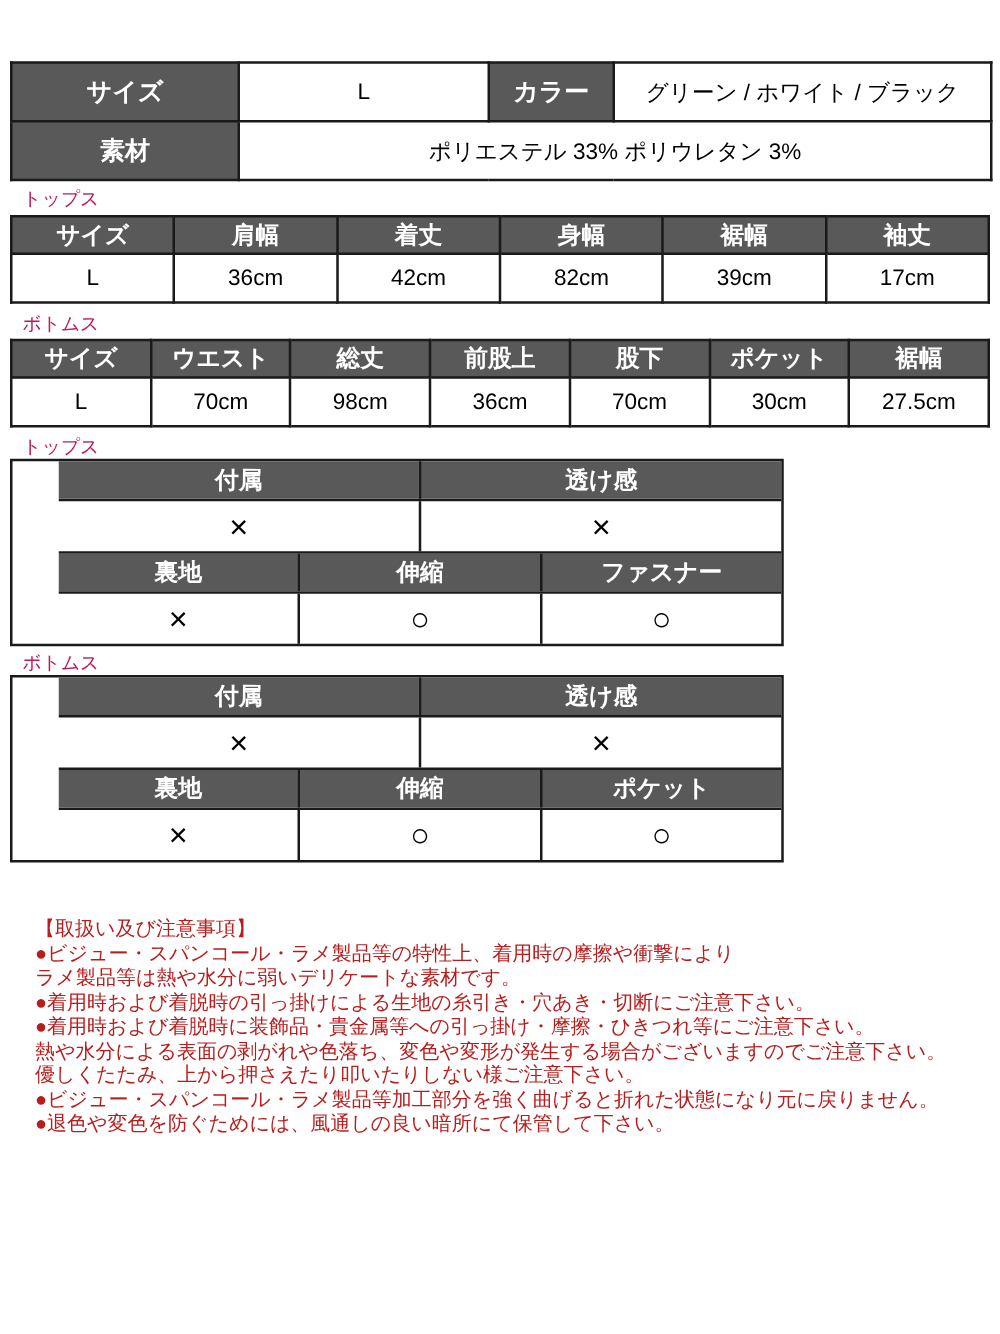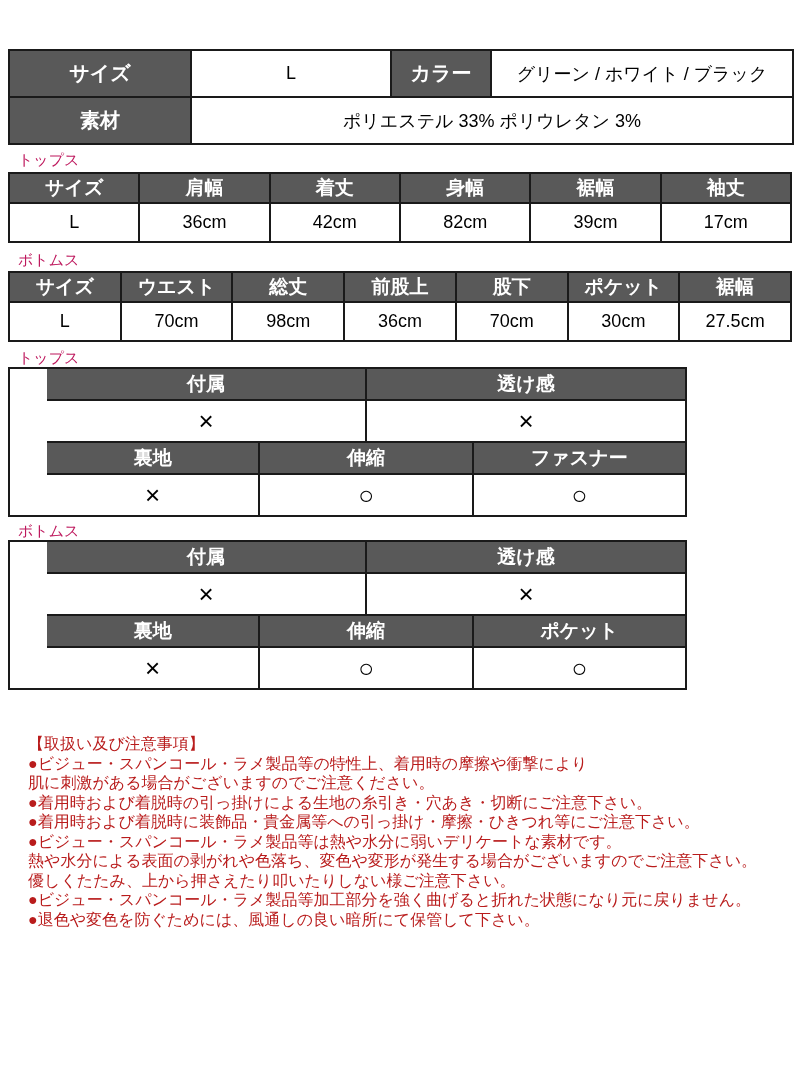--- a/index.html
+++ b/index.html
@@ -33,21 +33,21 @@
   }
 
   
   .sec-label { font-size: 15px; line-height: 18px; height: 18px; color: #be185d; padding-left: 10px; }
   .lbl-1 { margin: 6px 0 3px 0; }
   .lbl-2 { margin: 8px 0 2px 0; }
   .lbl-3 { margin: 7px 0 0 0; }
   .lbl-4 { margin: 5px 0 0 0; }
 
   
-  .ftable { width: 679px; border: 2px solid #1a1a1a; padding-left: 37px; }
+  .ftable { width: 619px; border: 2px solid #1a1a1a; padding-left: 37px; }
   .frow { display: flex; }
   .frow + .frow { border-top: 2px solid #1a1a1a; }
   .frow > div {
     flex: 1; display: flex; align-items: center; justify-content: center;
   }
   .frow > div + div { border-left: 2px solid #1a1a1a; }
   .fhead > div { background: #595959; color: #fff; font-weight: bold; font-size: 19px; height: 30px; }
   .fval > div { height: 40px; font-size: 26px; font-weight: 300; }
 
   
@@ -166,23 +166,22 @@
     <div class="frow fval">
       <div>×</div>
       <div>○</div>
       <div>○</div>
     </div>
   </div>
 
   <div class="notes">
     <div>【取扱い及び注意事項】</div>
     <div>●ビジュー・スパンコール・ラメ製品等の特性上、着用時の摩擦や衝撃により</div>
-    <div>肌に刺激がある場合がございますのでご注意ください。</div>
+    <div>ラメ製品等は熱や水分に弱いデリケートな素材です。</div>
     <div>●着用時および着脱時の引っ掛けによる生地の糸引き・穴あき・切断にご注意下さい。</div>
     <div>●着用時および着脱時に装飾品・貴金属等への引っ掛け・摩擦・ひきつれ等にご注意下さい。</div>
-    <div>●ビジュー・スパンコール・ラメ製品等は熱や水分に弱いデリケートな素材です。</div>
     <div>熱や水分による表面の剥がれや色落ち、変色や変形が発生する場合がございますのでご注意下さい。</div>
     <div>優しくたたみ、上から押さえたり叩いたりしない様ご注意下さい。</div>
     <div>●ビジュー・スパンコール・ラメ製品等加工部分を強く曲げると折れた状態になり元に戻りません。</div>
     <div>●退色や変色を防ぐためには、風通しの良い暗所にて保管して下さい。</div>
   </div>
 
 </div>
 
 </body></html>

